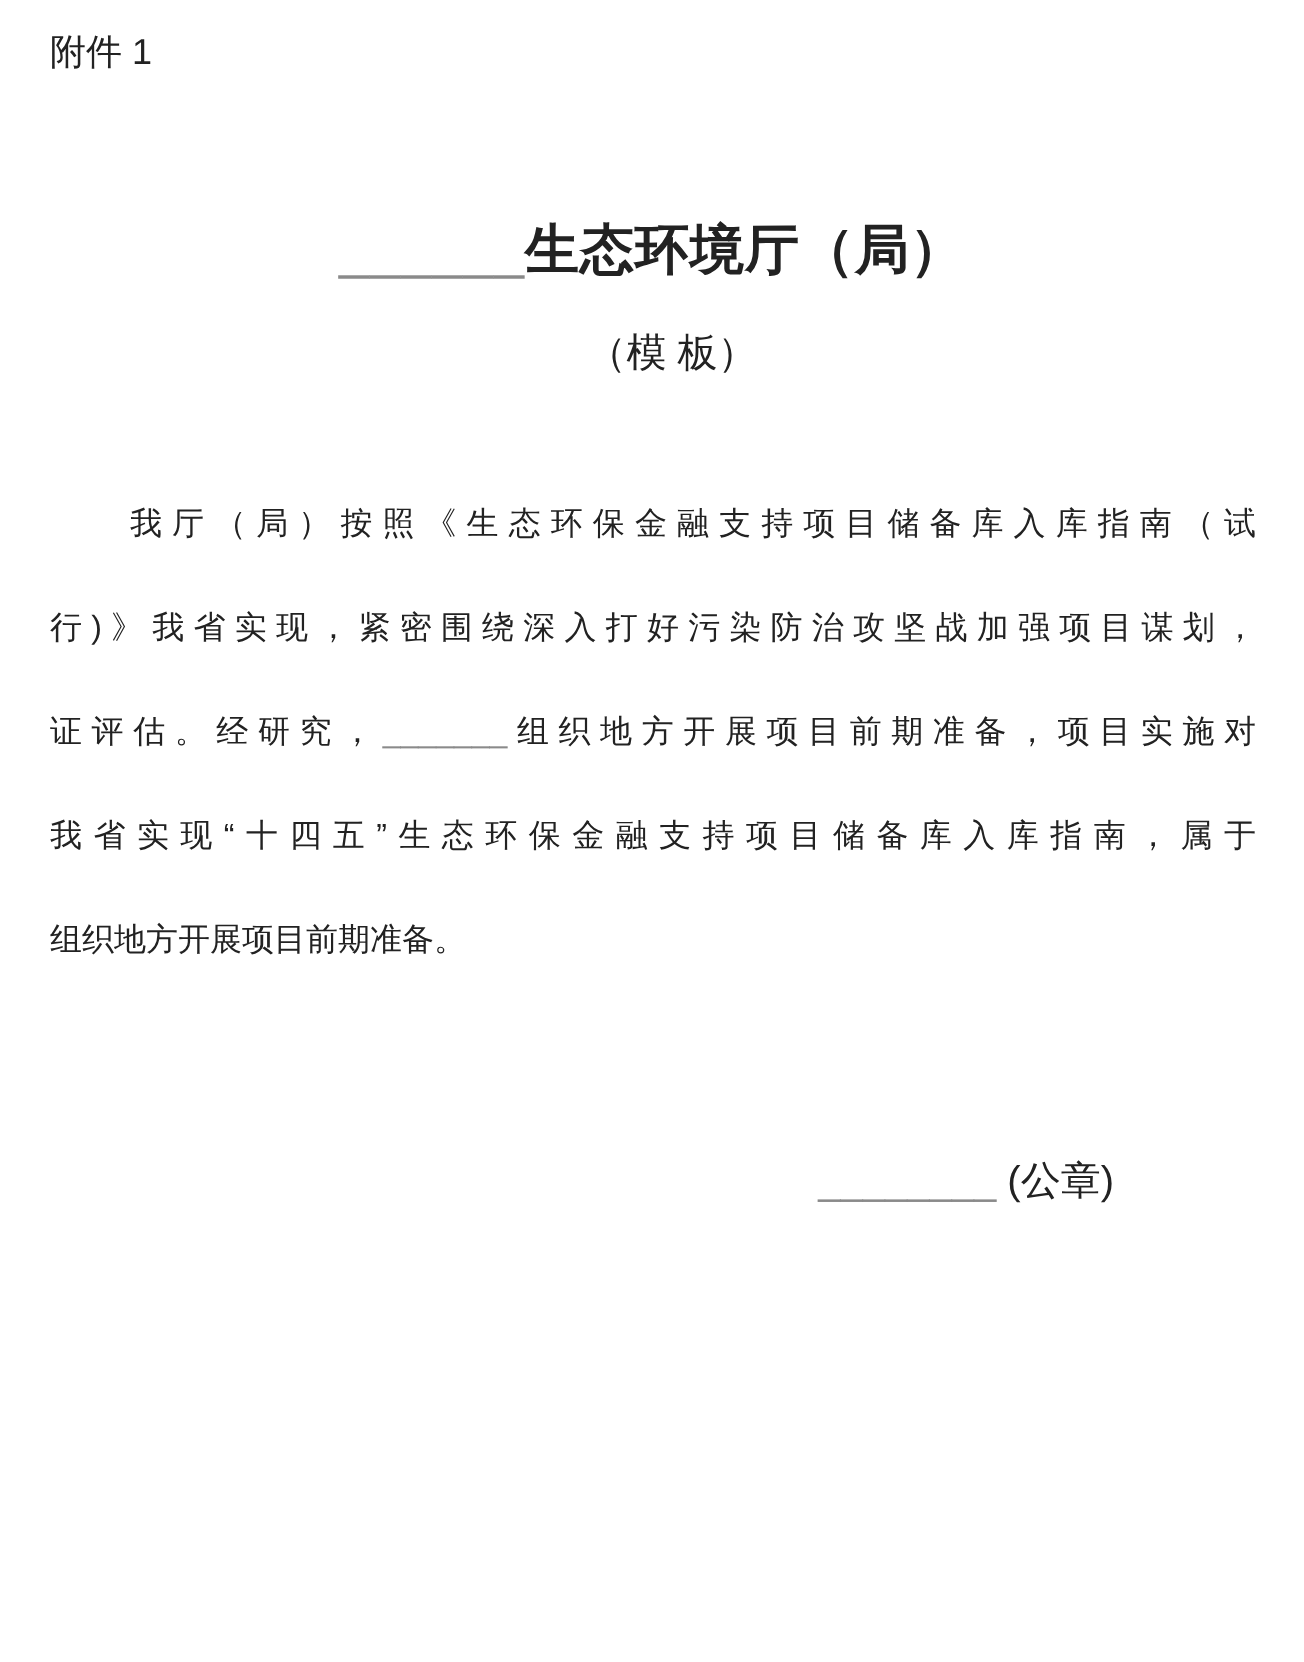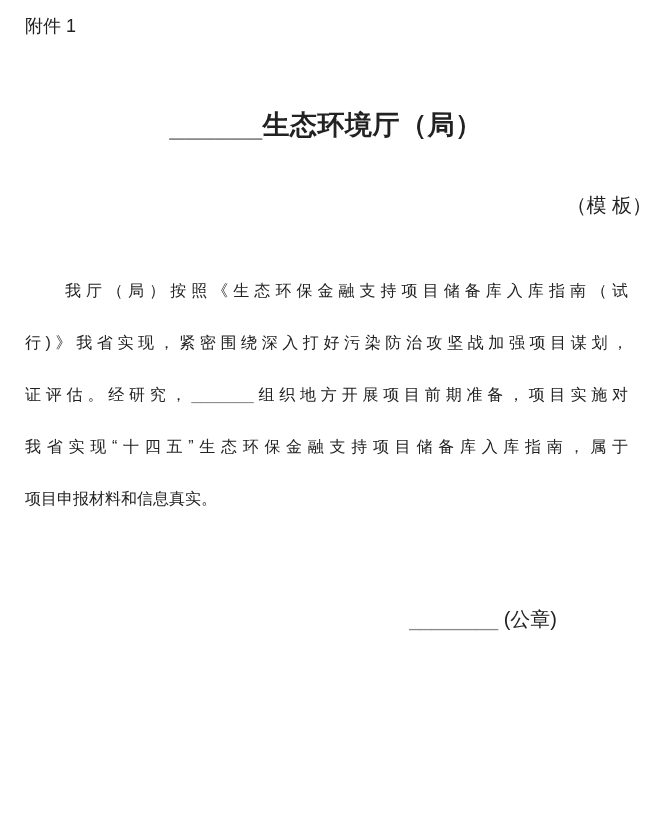--- a/index.html
+++ b/index.html
@@ -25,22 +25,22 @@
   .title-line {
     text-align: center;
     font-size: 27px;
     font-weight: 700;
     line-height: 1.3;
     letter-spacing: 0.5px;
   }
   .title-1 { margin-top: 70px; }
   .title-2 { margin-top: 28px; }
   .subtitle {
-    margin-top: 48px;
-    text-align: right;
+    margin-top: 20px;
+    text-align: center;
     font-size: 20px;
     line-height: 1.4;
     padding-left: 20px;
   }
   .body-text {
     margin: 46px 24px 0 25px;
     font-size: 16px;
     line-height: 52px;
   }
   .body-line {
@@ -74,21 +74,21 @@
   <div class="title-line title-1"><span class="blank">______</span><span>生态环境厅（局）</span></div>
 
 
   <div class="subtitle">（模 板）</div>
 
   <div class="body-text">
     <div class="body-line first">我厅（局）按照《生态环保金融支持项目储备库入库指南（试</div>
     <div class="body-line">行)》我省实现，紧密围绕深入打好污染防治攻坚战加强项目谋划，</div>
     <div class="body-line"><span>证评估。经研究，</span><span class="blank">_______</span><span>组织地方开展项目前期准备，项目实施对</span></div>
     <div class="body-line">我省实现“十四五”生态环保金融支持项目储备库入库指南，属于</div>
-    <div class="body-line last">项目申报材料和信息真实。</div>
+    <div class="body-line last">组织地方开展项目前期准备。</div>
   </div>
 
   <div class="seal-line">
     <span class="blank">________</span>
     <span>(公章)</span>
   </div>
 
 </div>
 
 </body></html>

